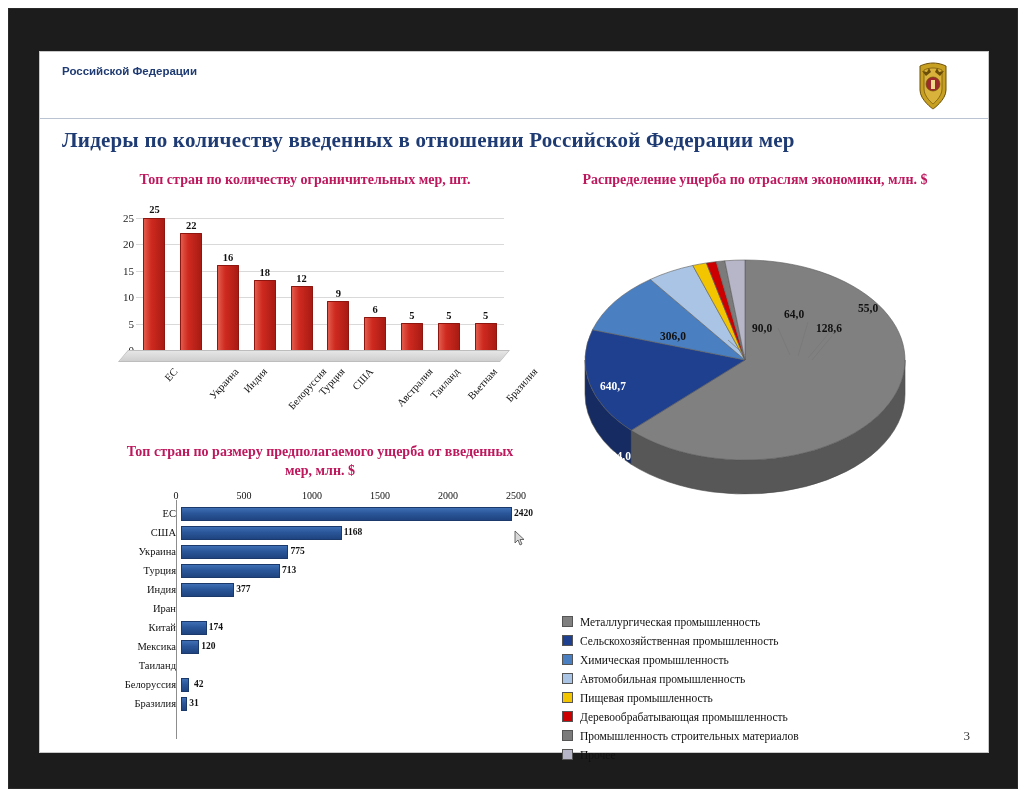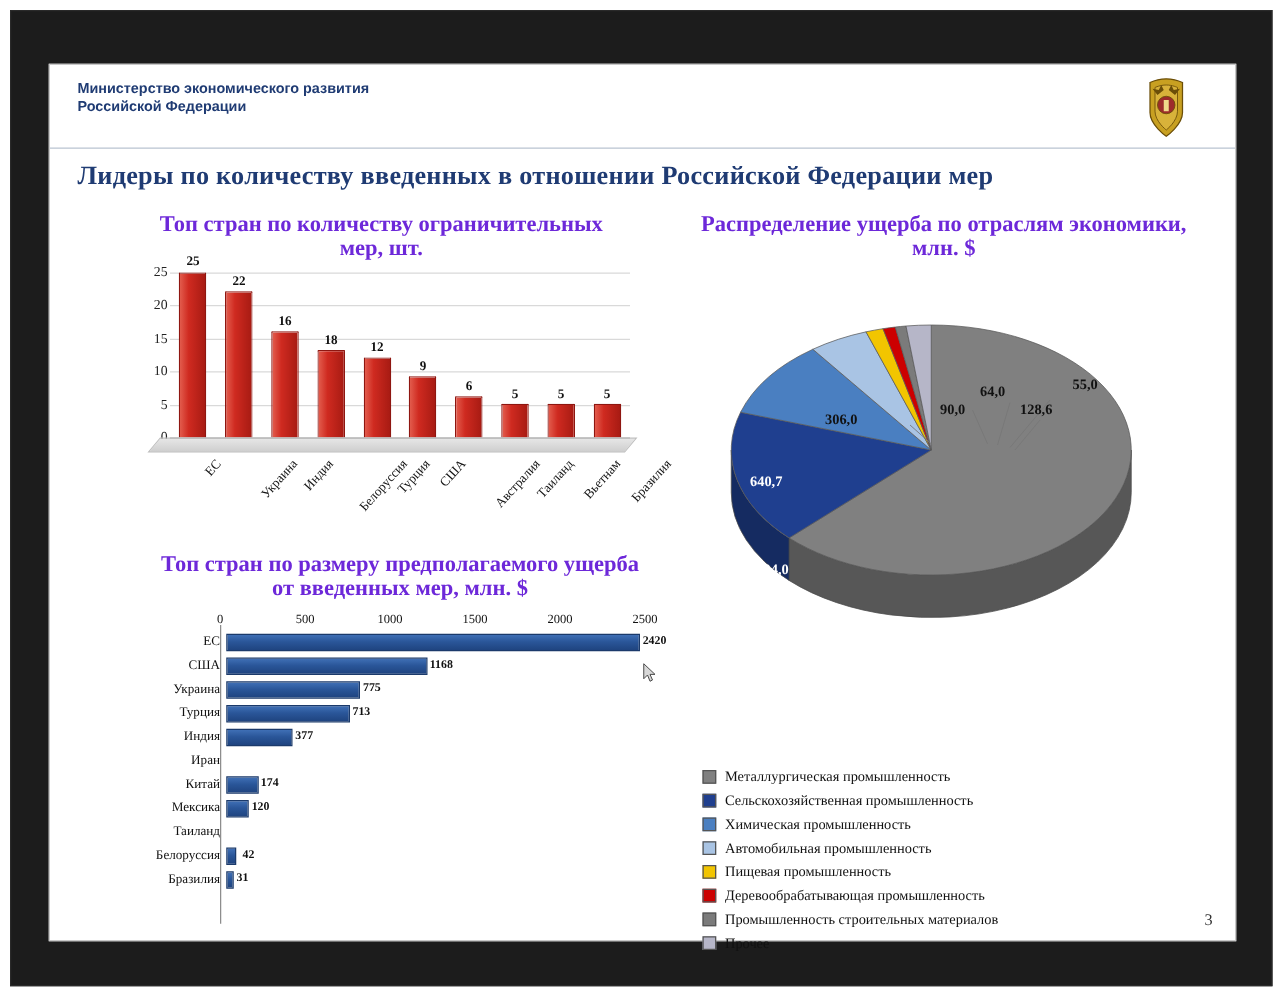--- a/index.html
+++ b/index.html
@@ -36,21 +36,21 @@
     font-family:"Liberation Serif", serif;
     font-size:21px;font-weight:bold;color:#1f3b73;letter-spacing:0.2px;
   }
   .page-no{
     position:absolute;right:18px;bottom:8px;
     font-family:"Liberation Serif",serif;font-size:13px;color:#333;
   }
 
   
   .ch-title{
-    text-align:center;font-weight:bold;font-size:18px;color:#6d28d9;
+    text-align:center;font-weight:bold;font-size:14px;color:#be185d;
     font-family:"Liberation Serif", serif;line-height:19px;
   }
 
   
   #col-chart{position:absolute;left:40px;top:118px;width:440px;height:260px;}
   #col-title{position:absolute;left:30px;top:0;width:390px;}
   .col-plot{position:absolute;left:56px;top:48px;width:368px;height:132px;}
   .col-axis{
     position:absolute;left:22px;top:48px;width:34px;height:132px;
   }
@@ -118,21 +118,20 @@
   .cursor{position:absolute;left:474px;top:478px;width:12px;height:16px;}
 </style>
 </head>
 <body>
 
 <div class="outer-frame">
   <div class="slide">
 
     <div class="hdr">
       <div class="hdr-text">
-        <div>Министерство экономического развития</div>
         <div>Российской Федерации</div>
       </div>
       <div class="emblem">
         <svg width="50" height="52" viewBox="0 0 50 52">
           <path d="M25 3 C18 3 12 6 12 6 L12 30 C12 40 25 49 25 49 C25 49 38 40 38 30 L38 6 C38 6 32 3 25 3 Z" fill="#c8a021" stroke="#6b4e08" stroke-width="1"></path>
           <path d="M25 8 C20 8 16 10 16 10 L16 29 C16 37 25 44 25 44 C25 44 34 37 34 29 L34 10 C34 10 30 8 25 8 Z" fill="#d8b23a" stroke="#6b4e08" stroke-width="0.7"></path>
           <circle cx="25" cy="24" r="7" fill="#9d2b2b" stroke="#6b4e08" stroke-width="0.7"></circle>
           <path d="M18 16 l-4 -5 l5 1 l2 -4 l2 4 M32 16 l4 -5 l-5 1 l-2 -4 l-2 4" fill="#6b4e08"></path>
           <rect x="23" y="20" width="4" height="9" fill="#f0d98a"></rect>
         </svg>

